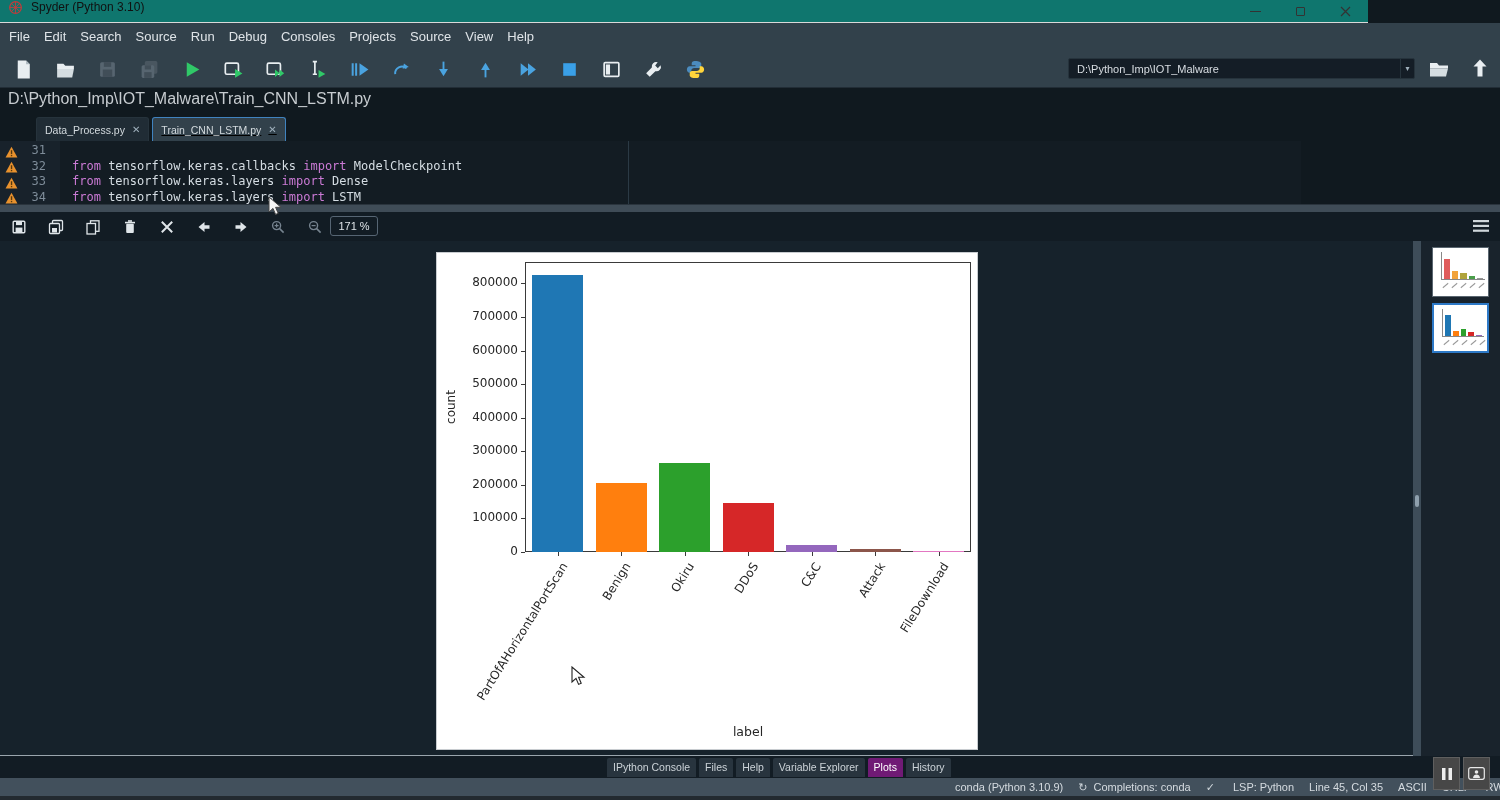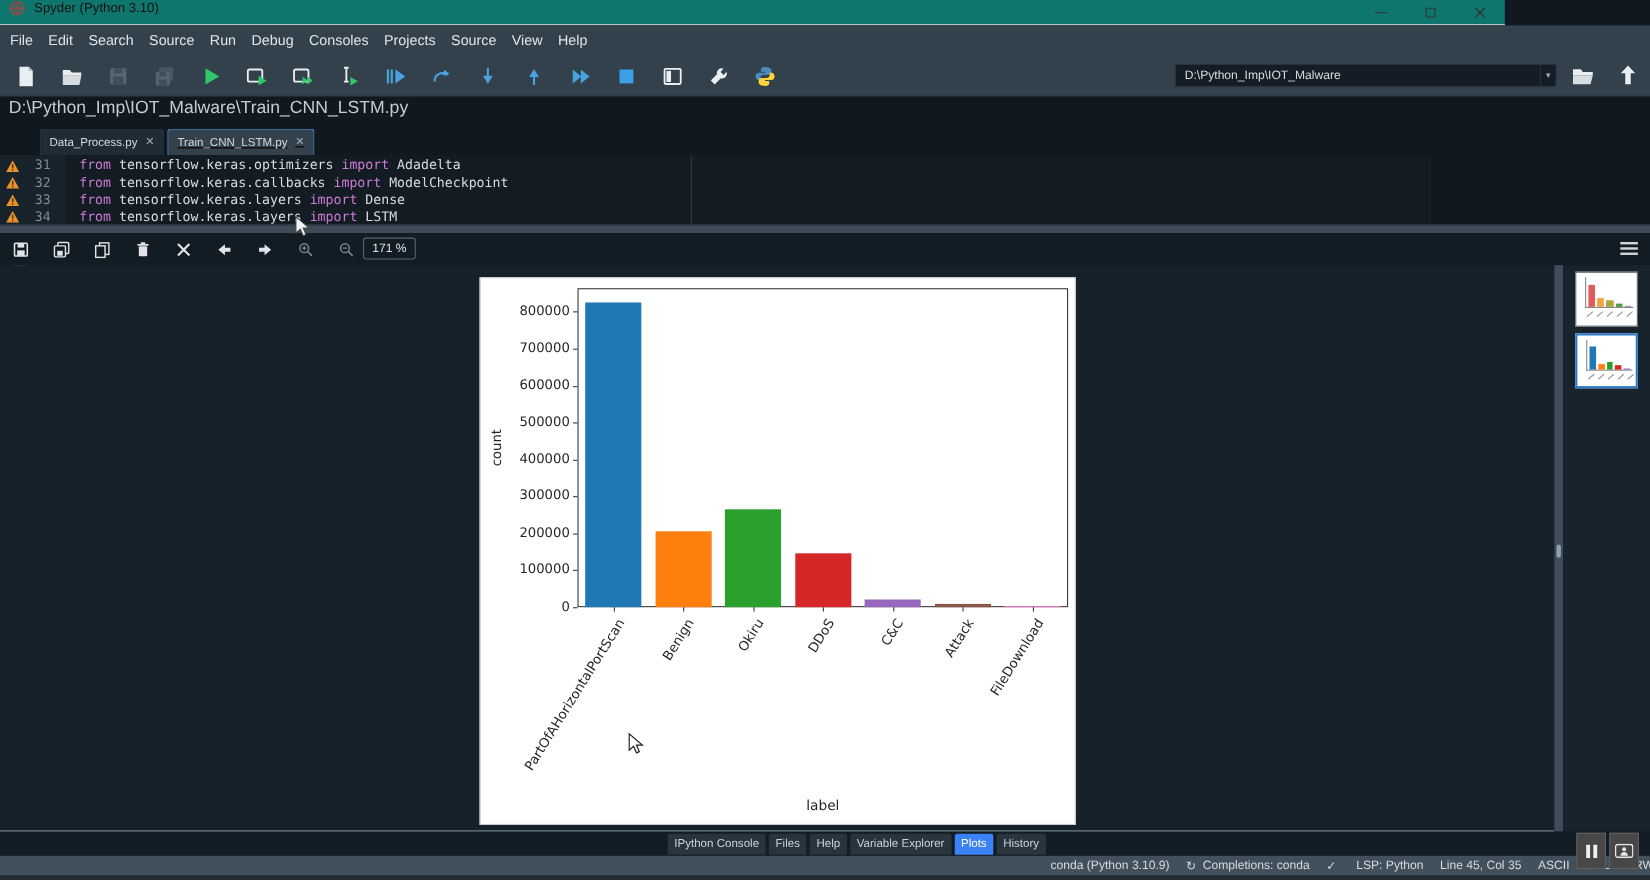--- a/index.html
+++ b/index.html
@@ -106,21 +106,21 @@
   .mini-plot { position:absolute; left:8px; top:4px; right:3px; height:28px;
                border-left:1px solid #888; border-bottom:1px solid #888;
                display:flex; align-items:flex-end; gap:2px; padding:0 2px; }
   .mini-bar { flex:1; }
   .mini-stub { position:absolute; width:1px; height:7px; background:#999; transform:rotate(50deg); top:34px; }
 
   
   #bottom-tabs { position:absolute; left:0; top:756px; width:1500px; height:22px; background:#121c24; }
   #bottom-tabs-row { position:absolute; left:607px; top:2px; display:flex; gap:3px; }
   .btab { background:#28343e; color:#ccd3d8; font-size:10.5px; padding:3px 6px 4px 6px; border-radius:2px 2px 0 0; }
-  .btab.active { background:#3b82f6; color:#ffffff; }
+  .btab.active { background:#701a75; color:#ffffff; }
 
   
   #statusbar { position:absolute; left:0; top:778px; width:1500px; height:18px; background:#42505c; }
   #status-items { position:absolute; left:955px; top:0; height:18px; display:flex; align-items:center; gap:15px; }
   #status-items .sit { color:#d5dbe0; font-size:11px; white-space:nowrap; }
   #status-items .sic { color:#cfd6db; font-size:11px; }
   #bottom-strip { position:absolute; left:0; top:796px; width:1500px; height:4px; background:#232a30; }
 
   
   .ov-btn { position:absolute; top:757px; width:27px; height:33px; background:#474747; border:1px solid #5f5f5f;
@@ -316,21 +316,20 @@
   <div id="editor">
     <div id="gutter"></div>
     <div id="lines-layer">
         <div class="ed-line" style="top: 2px;">
           <span class="warn-ic"><svg viewBox="0 0 16 15">
               <path d="M8 1l7.3 13H.7z" fill="#e8912d"></path>
               <rect x="7.2" y="5.2" width="1.7" height="4.6" fill="#54390f"></rect>
               <rect x="7.2" y="10.9" width="1.7" height="1.7" fill="#54390f"></rect>
             </svg></span>
           <span class="lnum">31</span>
-          <span class="code"><span class="kw">from </span><span>tensorflow.keras.optimizers </span><span class="kw">import </span><span>Adadelta</span></span>
         </div>
         <div class="ed-line" style="top: 17.5px;">
           <span class="warn-ic"><svg viewBox="0 0 16 15">
               <path d="M8 1l7.3 13H.7z" fill="#e8912d"></path>
               <rect x="7.2" y="5.2" width="1.7" height="4.6" fill="#54390f"></rect>
               <rect x="7.2" y="10.9" width="1.7" height="1.7" fill="#54390f"></rect>
             </svg></span>
           <span class="lnum">32</span>
           <span class="code"><span class="kw">from </span><span>tensorflow.keras.callbacks </span><span class="kw">import </span><span>ModelCheckpoint</span></span>
         </div>

